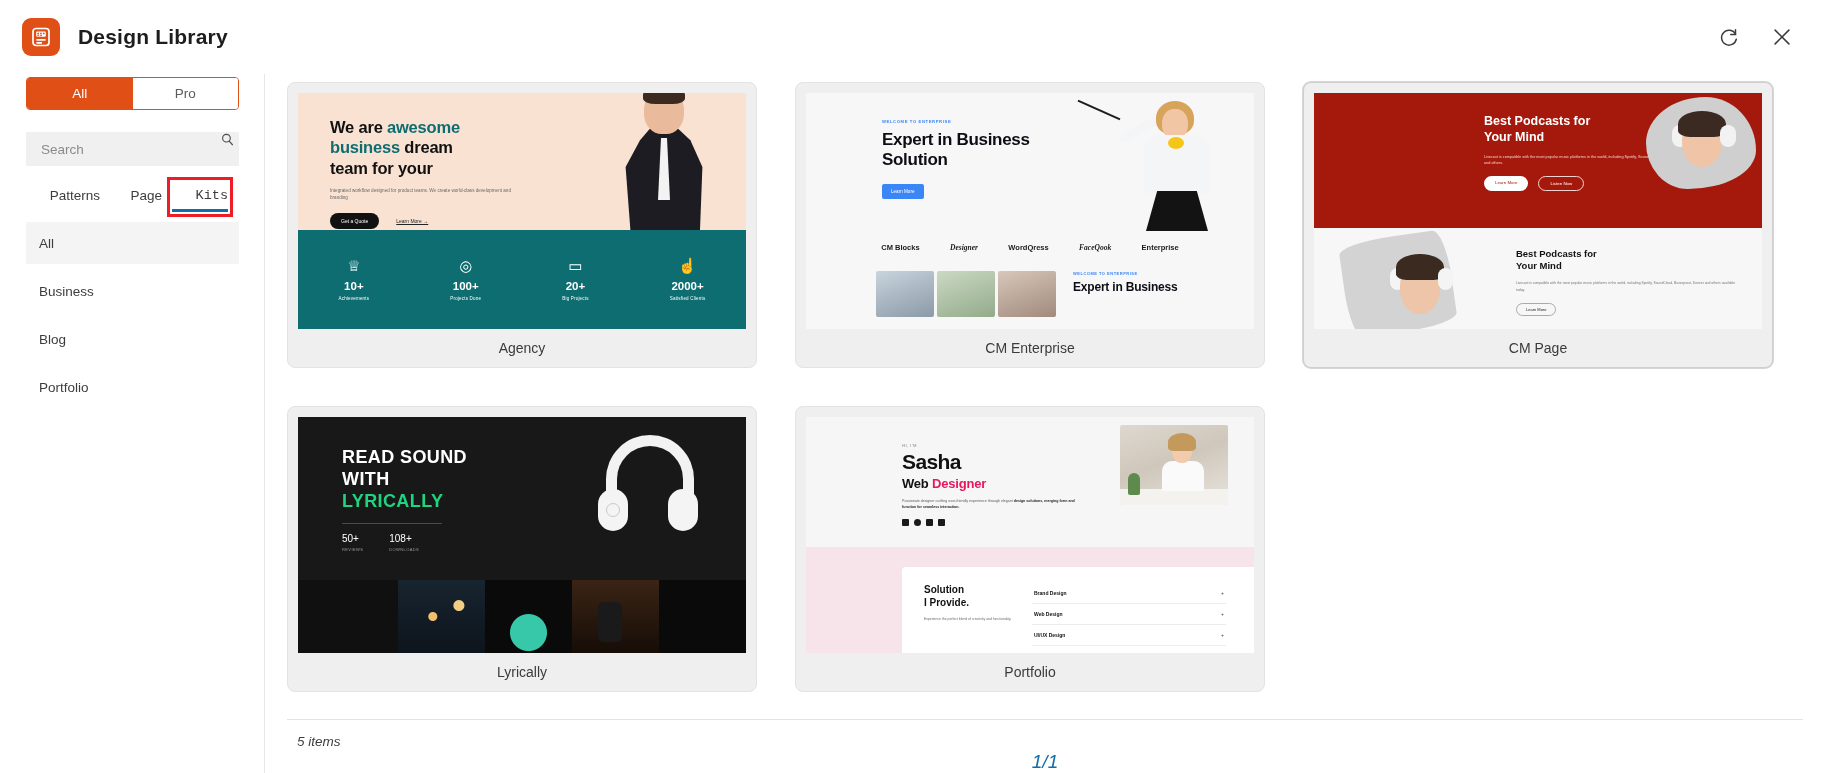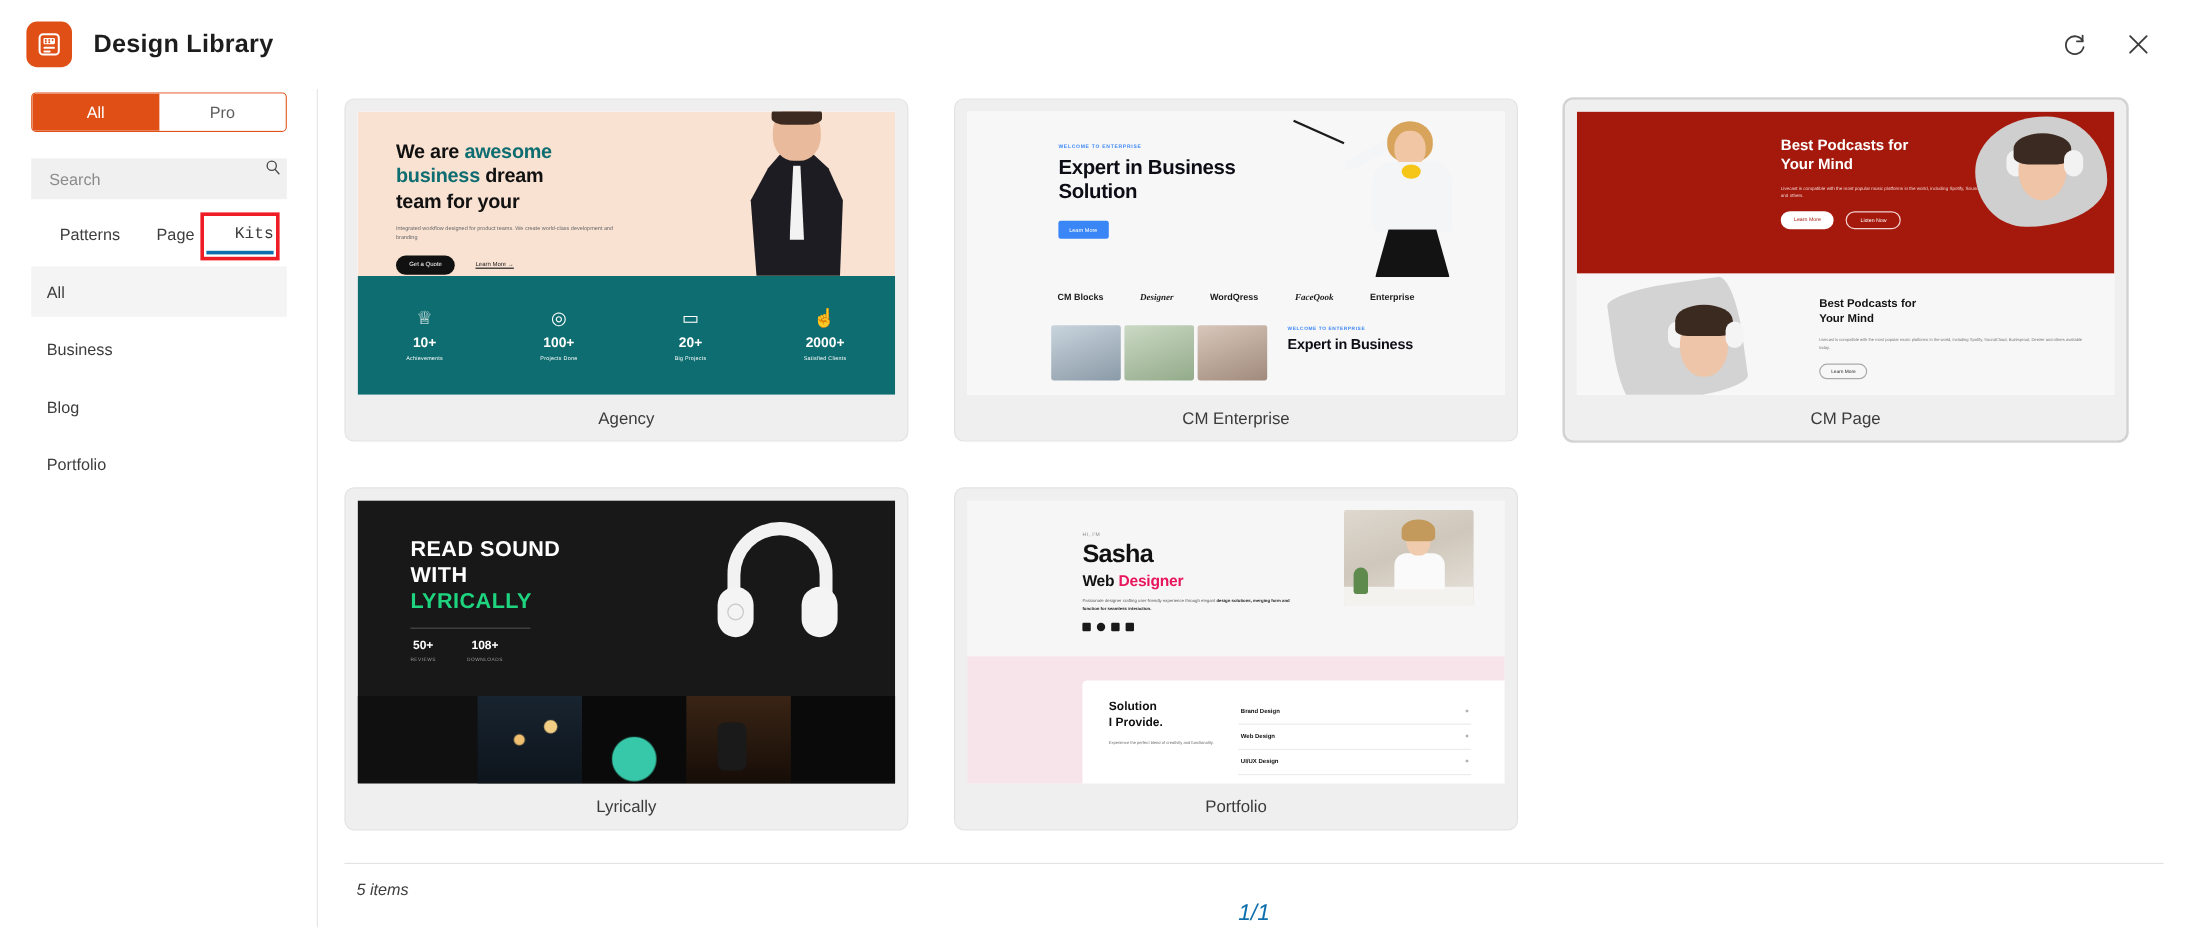--- a/index.html
+++ b/index.html
@@ -346,21 +346,21 @@
   .news-lower-txt .pp { font-size: 3.4px; color: #777; margin-top: 8px; line-height: 1.9; }
   .news-lower-txt .bt { margin-top: 10px; display:inline-block; font-size: 4px; border: 1px solid #aaa; border-radius: 10px; padding: 3px 9px; color:#222; }
 
   
   .ly { background: #181818; height: 100%; }
   .ly-hero { height: 69%; position: relative; padding: 30px 0 0 44px; }
   .ly-h1 { font-size: 18px; font-weight: bold; color: #fff; line-height: 1.22; letter-spacing: .4px; font-family:"Liberation Sans", sans-serif;}
   .ly-h1 .gr { color: #1ed47f; }
   .ly-rule { width: 100px; height: 1px; background: #4a4a4a; margin-top: 10px; }
   .ly-stats { display: flex; gap: 26px; margin-top: 9px; }
-  .ly-stats .n { font-size: 10px; font-weight: bold; color: #fff; text-align: center; }
+  .ly-stats .n { font-size: 10px; font-weight: normal; color: #fff; }
   .ly-stats .c { font-size: 4px; color: #9a9a9a; margin-top: 3px; letter-spacing:.4px;}
   .ly-hp {
     position: absolute; right: 42px; top: 18px; width: 108px; height: 118px;
   }
   .ly-hp .band { position:absolute; left: 10px; top: 0; width: 88px; height: 70px; border: 11px solid #f2f2f2; border-bottom: none; border-radius: 50px 50px 0 0; }
   .ly-hp .cup { position:absolute; top: 54px; width: 30px; height: 42px; background:#f4f4f4; border-radius: 15px; }
   .ly-hp .cup.l { left: 2px; }
   .ly-hp .cup.r { left: 72px; }
   .ly-hp .logo { position:absolute; left: 10px; top: 68px; width: 14px; height: 14px; border:1.6px solid #c9c9c9; border-radius:50%; }
   .ly-strip { height: 31%; background: #101010; display: flex; padding-left: 100px; }

